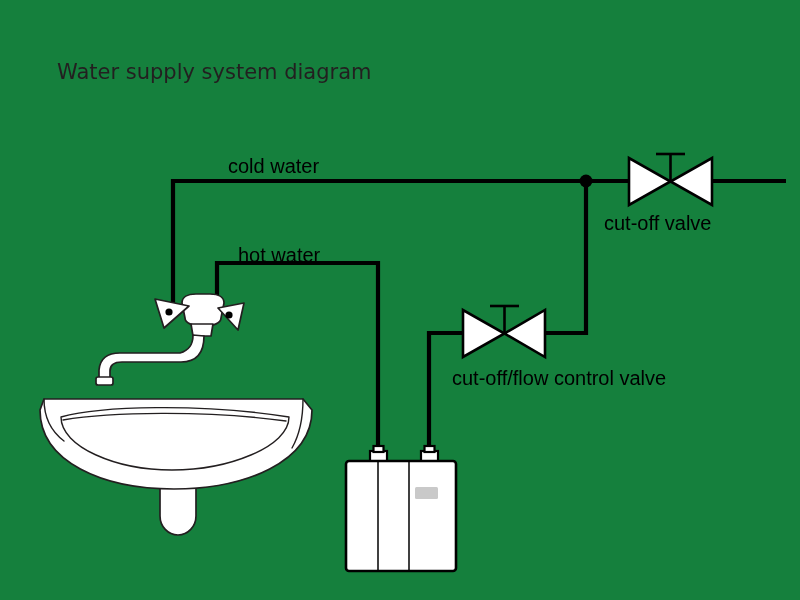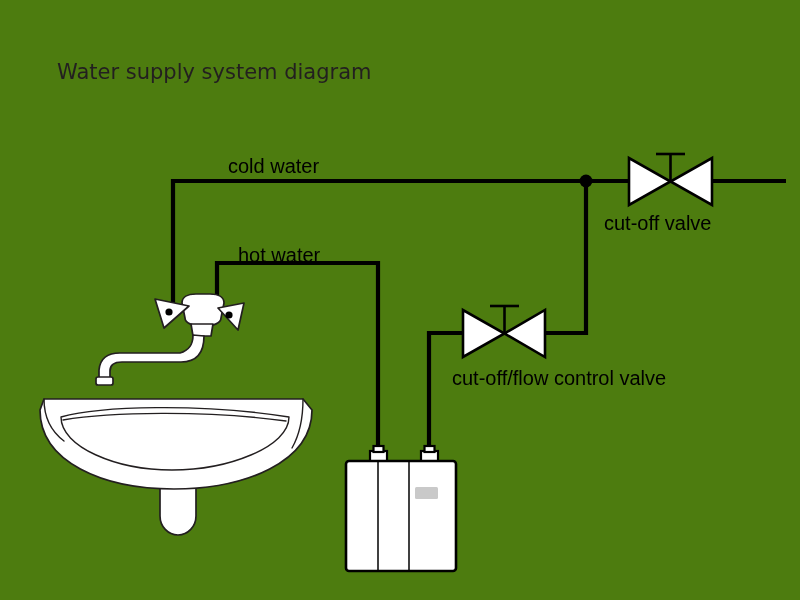--- a/index.html
+++ b/index.html
@@ -8,21 +8,21 @@
     background: #ffffff;
   }
   body {
     font-family: "Liberation Sans", sans-serif;
     -webkit-font-smoothing: antialiased;
   }
   #canvas {
     position: relative;
     width: 800px;
     height: 600px;
-    background: #4d7c0f;
+    background: #15803d;
     overflow: hidden;
   }
   #diagram-svg {
     position: absolute;
     left: 0;
     top: 0;
     width: 800px;
     height: 600px;
   }
   .title-text {

